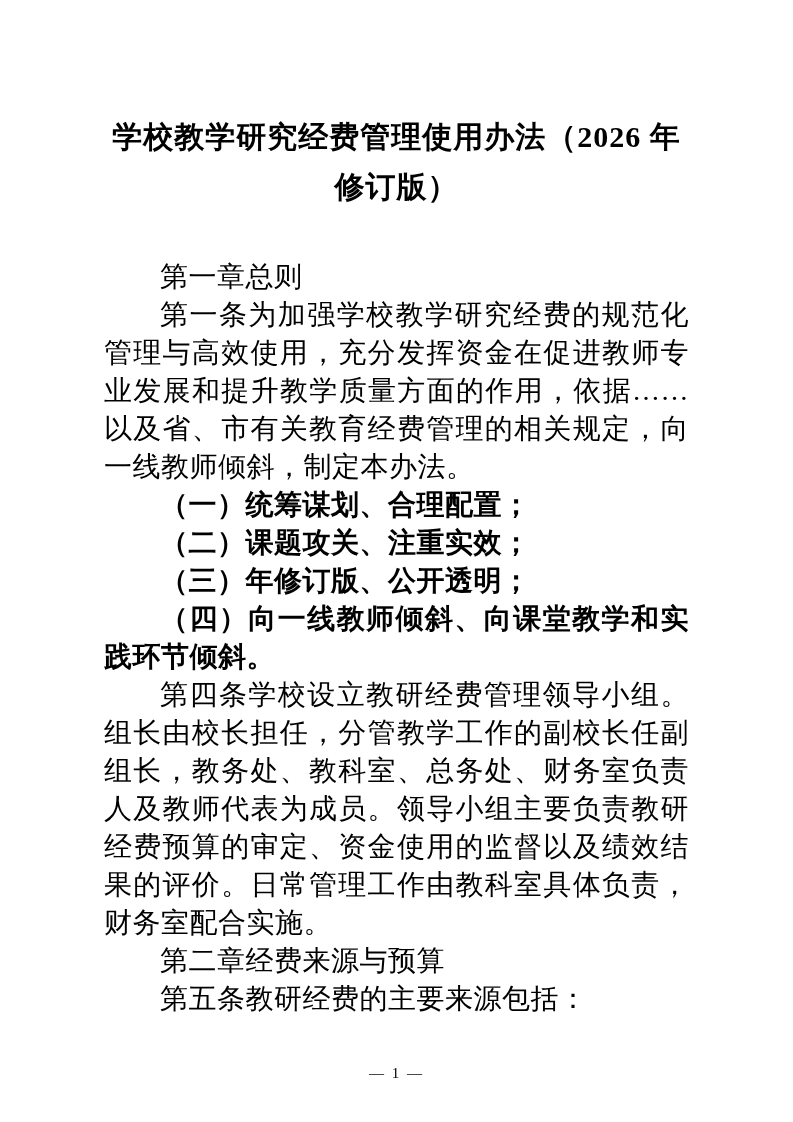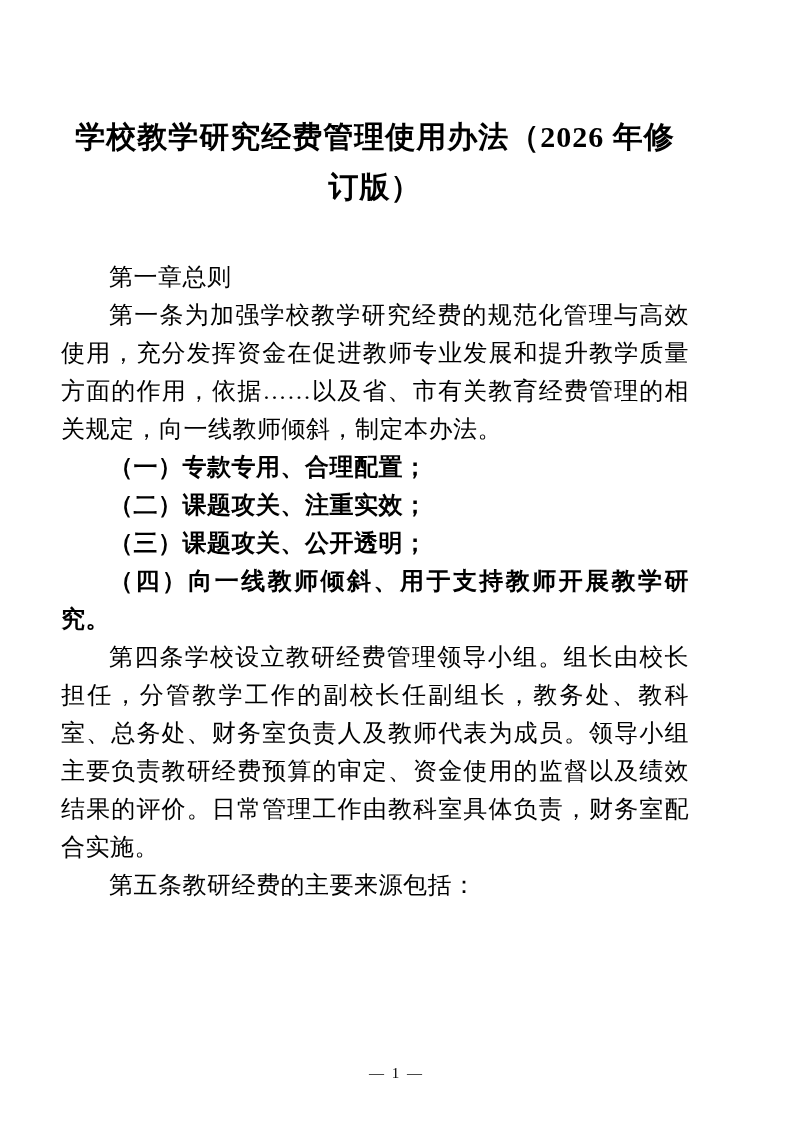--- a/index.html
+++ b/index.html
@@ -11,35 +11,35 @@
     width: 793px;
     height: 1122px;
     font-family: "Liberation Serif", "DejaVu Serif", serif;
     color: #000000;
   }
   .page {
     position: relative;
     width: 793px;
     height: 1122px;
     box-sizing: border-box;
-    padding: 112px 104px 0 61px;
+    padding: 112px 104px 0 104px;
     background: #ffffff;
     overflow: hidden;
     border-radius: 30px;
   }
   .doc-title {
     margin: 0 0 46px 0;
     font-size: 30px;
     line-height: 50px;
     font-weight: bold;
     text-align: center;
     letter-spacing: 1px;
   }
   .doc-body {
-    font-size: 24px;
+    font-size: 28px;
     line-height: 38px;
     text-align: justify;
     letter-spacing: 0.5px;
   }
   .para {
     margin: 0;
   }
   .para.indent {
     text-indent: 2em;
   }
@@ -64,30 +64,31 @@
 
   <h1 class="doc-title">学校教学研究经费管理使用办法（2026 年修订版）</h1>
 
   <div class="doc-body">
     <p class="para indent">第一章总则</p>
 
     <p class="para indent">第一条为加强学校教学研究经费的规范化管理与高效使用，充分发挥资金在促进教师专业发展和提升教学质量方面的作用，依据……以及省、市有关教育经费管理的相关规定，向一线教师倾斜，制定本办法。</p>
 
 
 
-    <p class="para indent bold">（一）专款专用、合理配置；</p>
+    <p class="para indent bold">（一）统筹谋划、合理配置；</p>
 
     <p class="para indent bold">（二）课题攻关、注重实效；</p>
 
-    <p class="para indent bold">（三）课题攻关、公开透明；</p>
+    <p class="para indent bold">（三）年修订版、公开透明；</p>
 
-    <p class="para indent bold">（四）向一线教师倾斜、用于支持教师开展教学研究。</p>
+    <p class="para indent bold">（四）向一线教师倾斜、向课堂教学和实践环节倾斜。</p>
 
     <p class="para indent">第四条学校设立教研经费管理领导小组。组长由校长担任，分管教学工作的副校长任副组长，教务处、教科室、总务处、财务室负责人及教师代表为成员。领导小组主要负责教研经费预算的审定、资金使用的监督以及绩效结果的评价。日常管理工作由教科室具体负责，财务室配合实施。</p>
 
+    <p class="para indent">第二章经费来源与预算</p>
 
     <p class="para indent">第五条教研经费的主要来源包括：</p>
 
   </div>
 
   <div class="page-footer">— 1 —</div>
 
 </div>
 
 </body></html>

